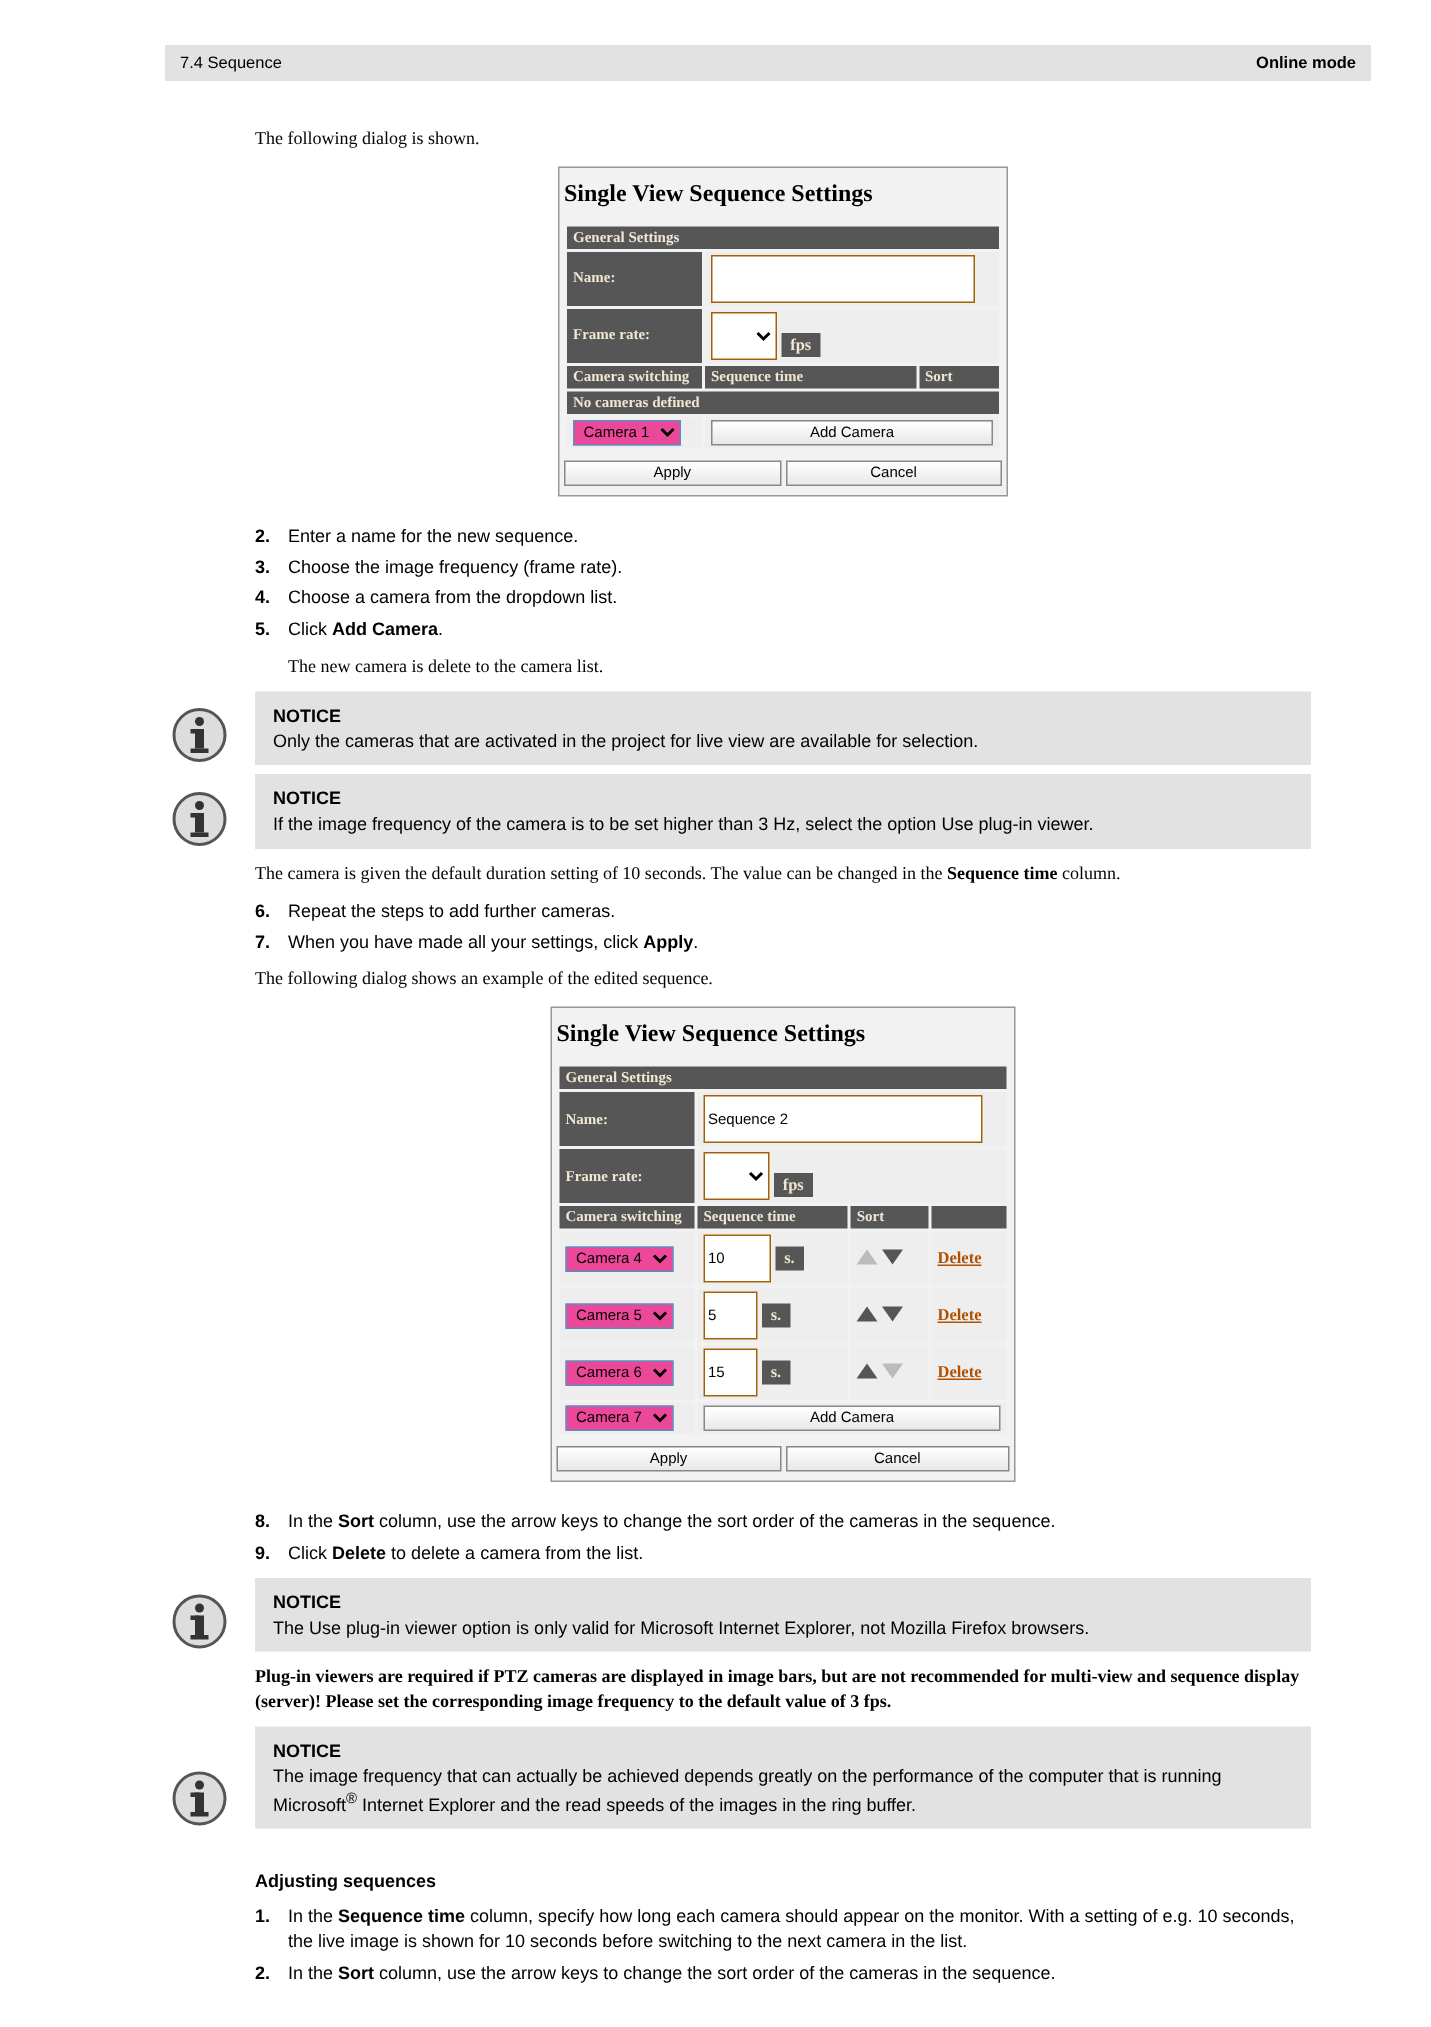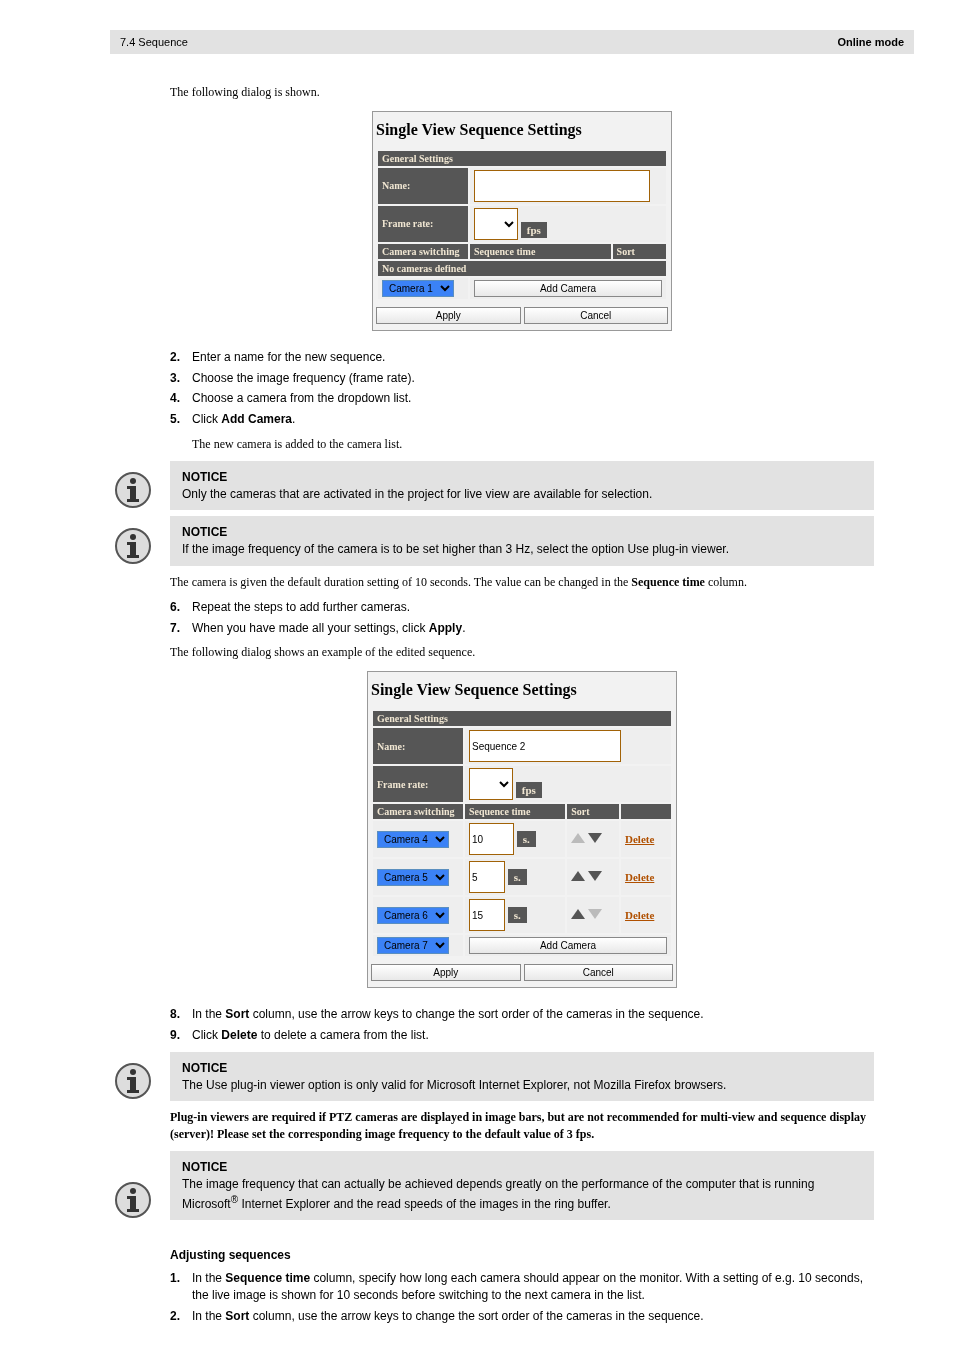--- a/index.html
+++ b/index.html
@@ -109,21 +109,21 @@
     border: 1px solid #888;
     background: linear-gradient(#fff,#e8e8e8);
     font-size: 10px;
     padding: 2px 0;
     text-align: center;
     cursor: pointer;
   }
   .btn-wide { width: 100%; }
   .sel-cam {
     border: 1px solid #5b8fbf;
-    background: #3b82f6;
+    background: #ec4899;
     font-size: 10px;
     padding: 1px 2px;
     width: 72px;
   }
   .arrow {
     display: inline-block;
     width: 0; height: 0;
     border-left: 7px solid transparent;
     border-right: 7px solid transparent;
   }
@@ -231,21 +231,21 @@
         </div>
       <div>
           <span class="num bold">4.</span>
           <span class="txt">Choose a camera from the dropdown list.</span>
         </div>
       <div>
           <span class="num bold">5.</span>
           <span class="txt"><span>Click </span><span class="bold">Add Camera</span><span>.</span></span>
         </div>
     </div>
-    <div class="para" style="margin-left:22px">The new camera is added to the camera list.</div>
+    <div class="para" style="margin-left:22px">The new camera is delete to the camera list.</div>
 
     <div class="note-row">
       <div class="note-icon">
         <svg viewBox="0 0 40 40">
             <circle cx="20" cy="20" r="17" fill="#ddd" stroke="#555" stroke-width="2"></circle>
             <circle cx="20" cy="11" r="3" fill="#333"></circle>
             <rect x="17" y="16" width="6" height="13" fill="#333"></rect>
             <rect x="14" y="29" width="12" height="3" fill="#333"></rect>
             <rect x="14" y="16" width="6" height="3" fill="#333"></rect>
           </svg>
@@ -289,21 +289,21 @@
     <div class="figure-wrap">
       <div class="fig" style="width:310px">
         <div class="fig-title">Single View Sequence Settings</div>
         <table class="fig-table">
           <tbody>
               <tr>
                 <td class="th-dark center" colspan="5">General Settings</td>
               </tr>
           <tr>
             <td class="th-dark" style="width:90px">Name:</td>
-            <td class="td-light" colspan="4"><input class="fld" style="width: 152px;" value="Sequence 2"></td>
+            <td class="td-light" colspan="4"><input class="fld" style="width: 186px;" value="Sequence 2"></td>
           </tr>
           <tr>
             <td class="th-dark">Frame rate:</td>
             <td class="td-light" colspan="4">
               <select class="fld" style="width:44px"><option>15</option></select>
               <span class="th-dark" style="display:inline-block;padding:2px 6px">fps</span>
             </td>
           </tr>
           <tr>
             <td class="th-dark">Camera switching</td>

